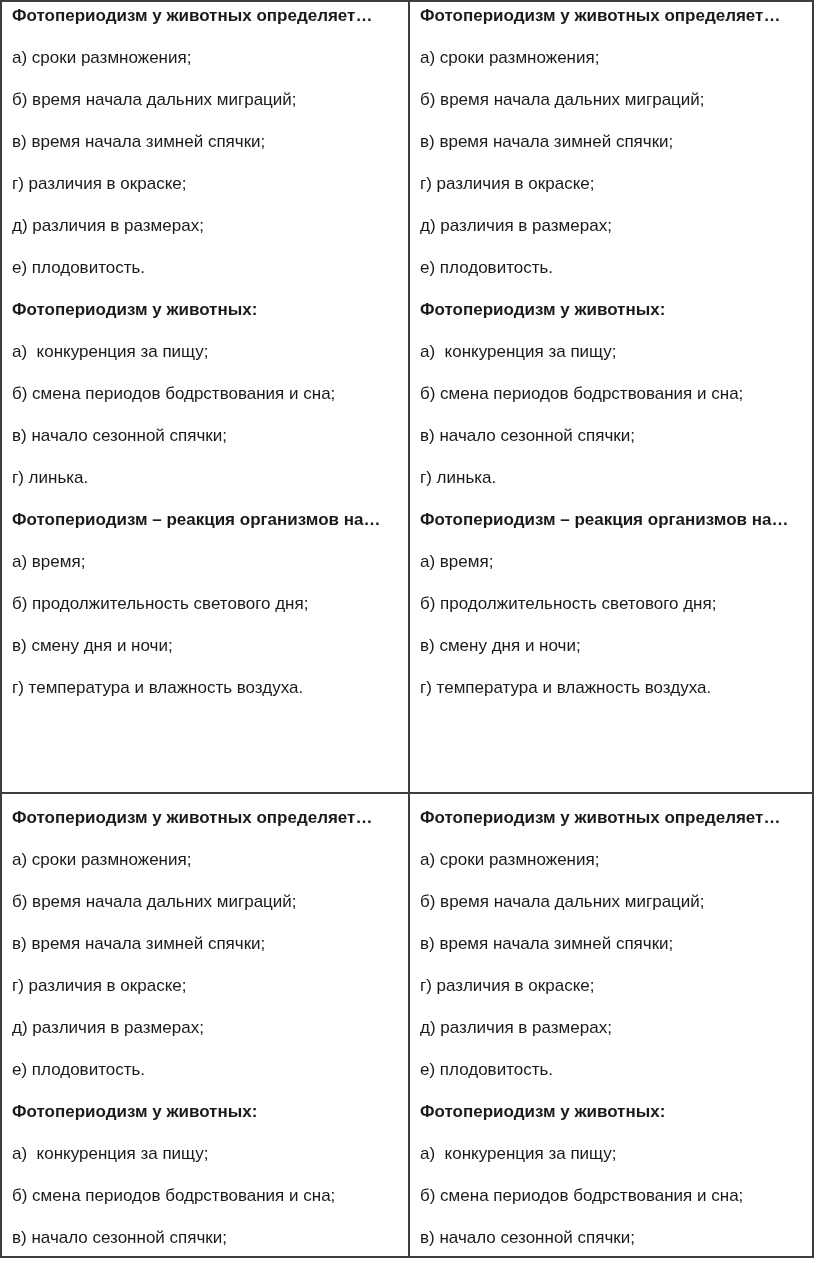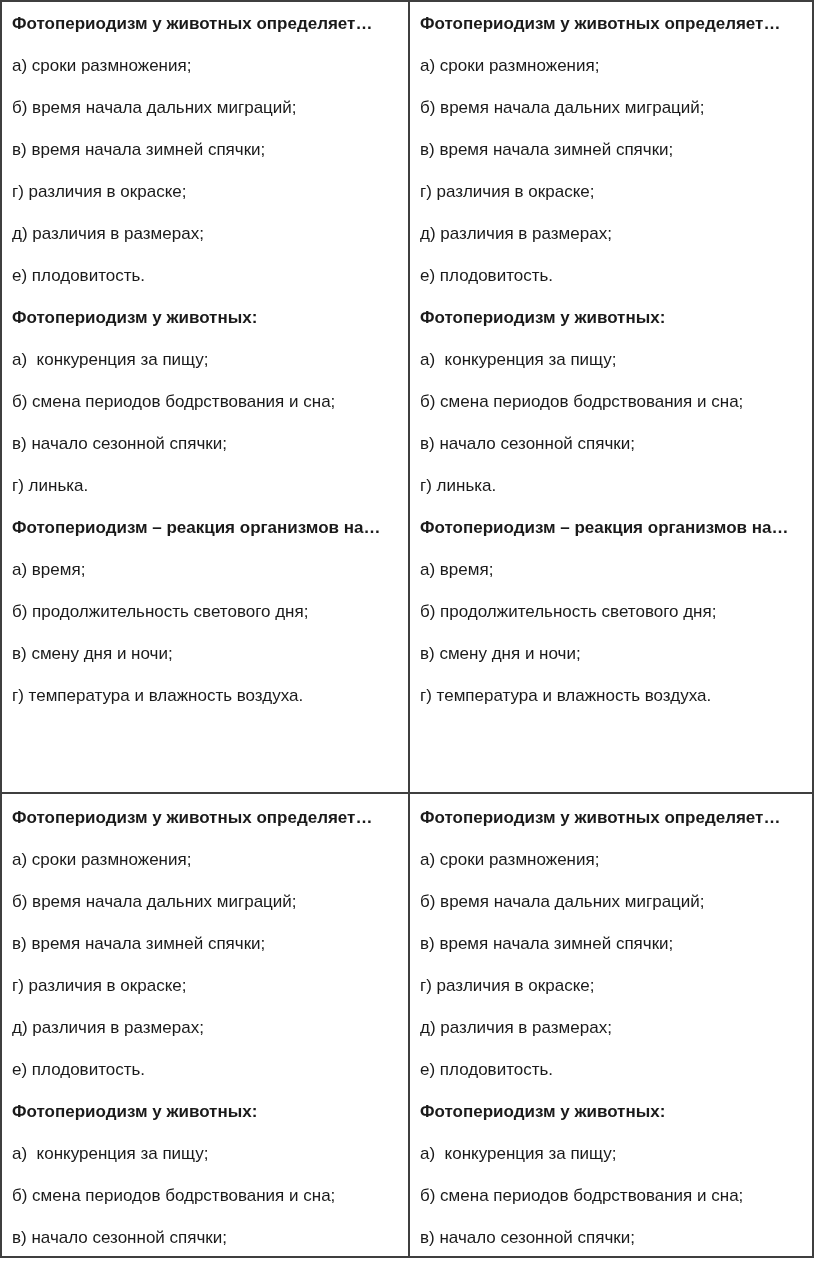--- a/index.html
+++ b/index.html
@@ -25,21 +25,21 @@
     box-sizing: border-box;
     border: 2px solid #3f3f3f;
     display: grid;
     grid-template-columns: 408px 1fr;
     grid-template-rows: 792px 1fr;
     background: #ffffff;
   }
   .cell {
     box-sizing: border-box;
     overflow: hidden;
-    padding: 10px 12px 0 10px;
+    padding: 2px 12px 0 10px;
   }
   .cell.c1 { border-right: 2px solid #3f3f3f; }
   .cell.r1 { border-bottom: 2px solid #3f3f3f; }
   .cell.r2 { padding-top: 12px; }
   .cell p {
     margin: 0 0 18px 0;
     font-size: 17px;
     line-height: 24px;
     white-space: pre-wrap;
   }

